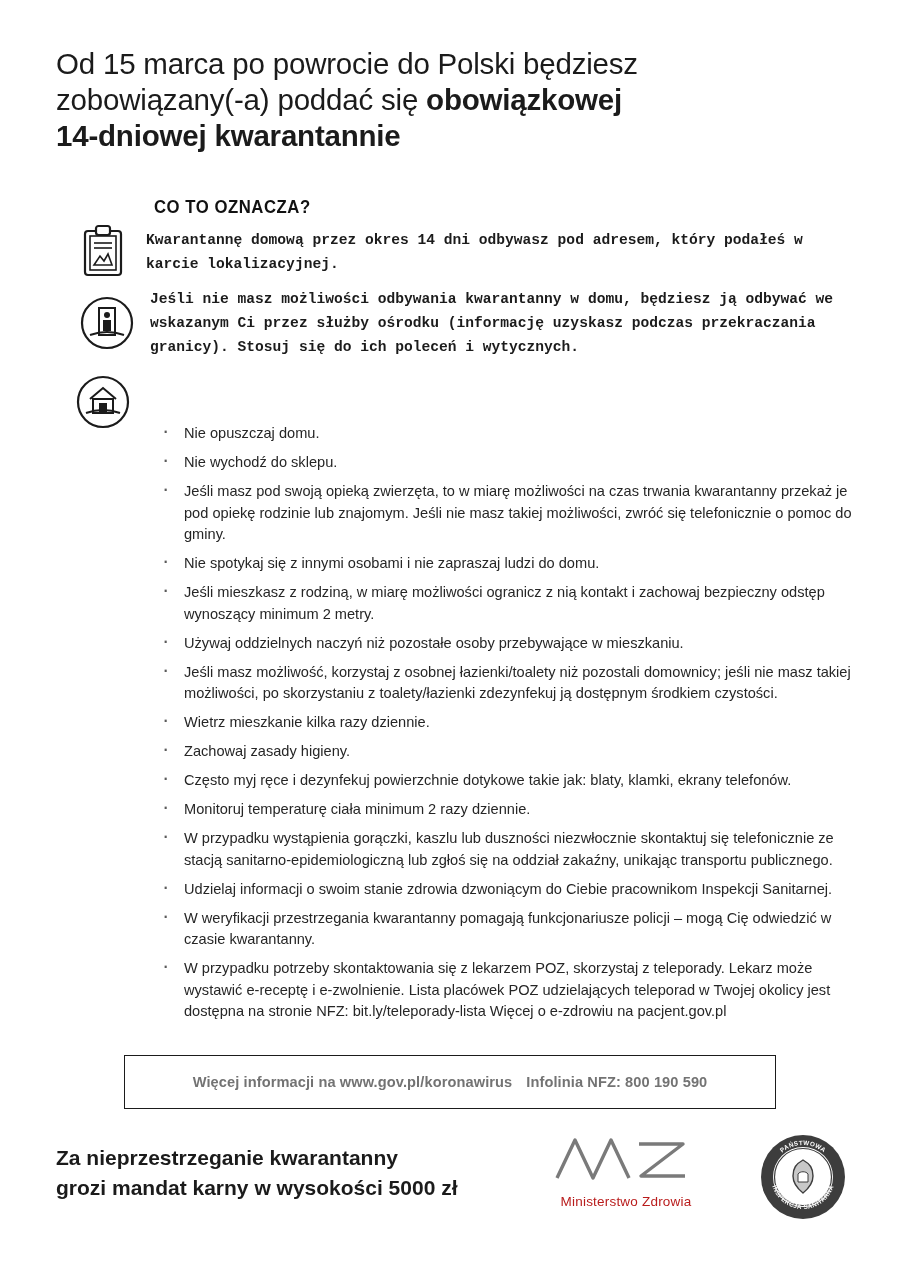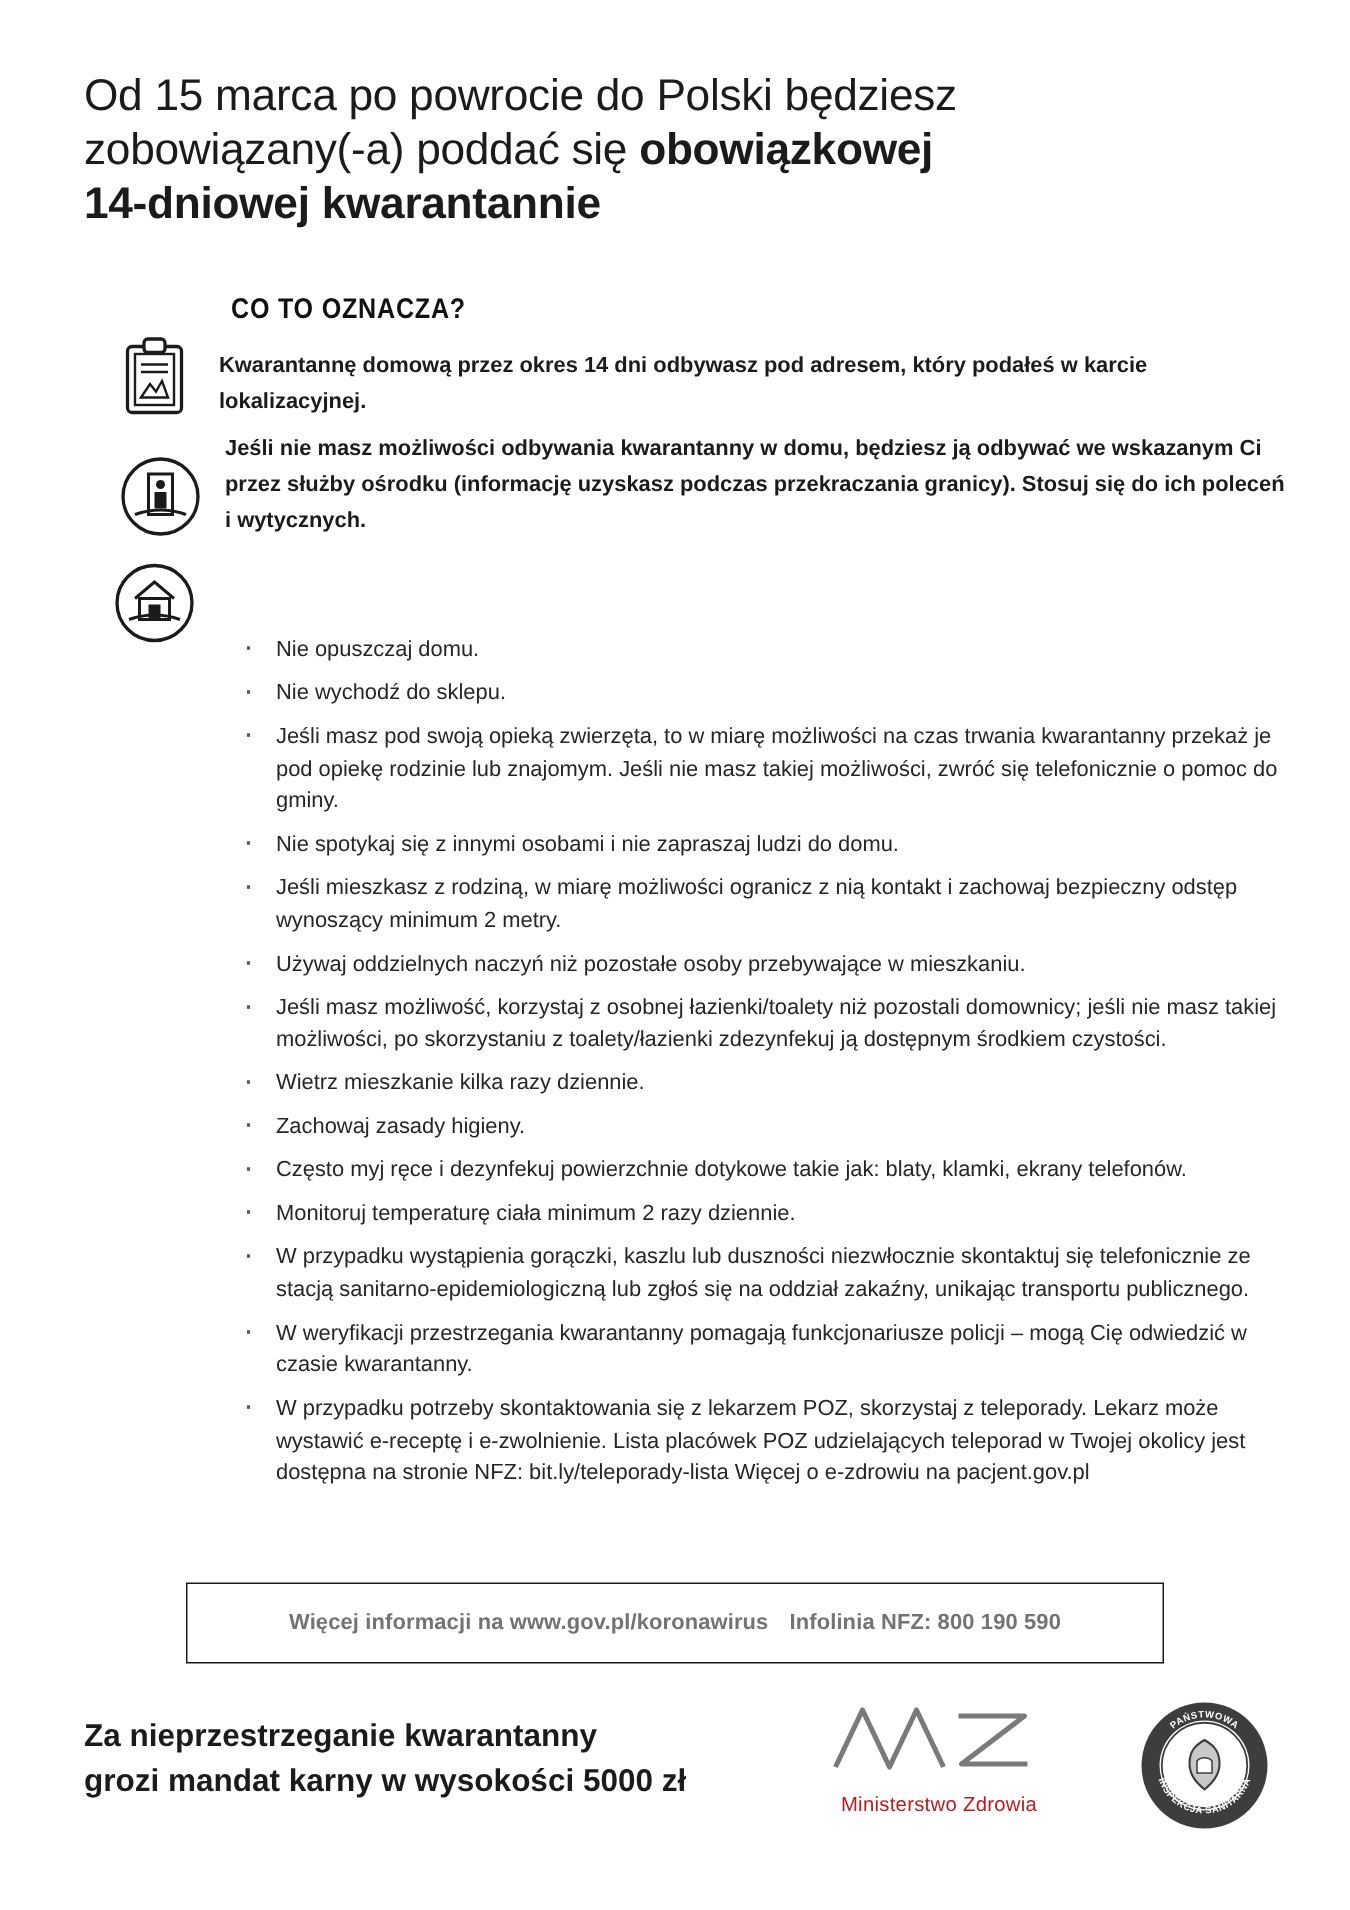--- a/index.html
+++ b/index.html
@@ -49,21 +49,22 @@
     color: #111;
     font-family: "Liberation Sans Narrow", "Liberation Sans", sans-serif;
     transform: scaleX(0.88);
     transform-origin: left center;
   }
 
   
   .block {
     position: absolute;
     display: flex;
-    align-items: flex-end;
+    align-items: center;
+    font-family: Liberation Mono, monospace;
   }
   .block .icon {
     width: 62px;
     min-width: 62px;
     height: 56px;
     margin-right: 12px;
     display: flex;
     align-items: flex-start;
     justify-content: center;
   }
@@ -233,20 +234,21 @@
     <li>Jeśli masz pod swoją opieką zwierzęta, to w miarę możliwości na czas trwania kwarantanny przekaż je pod opiekę rodzinie lub znajomym. Jeśli nie masz takiej możliwości, zwróć się telefonicznie o pomoc do gminy.</li>
     <li>Nie spotykaj się z innymi osobami i nie zapraszaj ludzi do domu.</li>
     <li>Jeśli mieszkasz z rodziną, w miarę możliwości ogranicz z nią kontakt i zachowaj bezpieczny odstęp wynoszący minimum 2 metry.</li>
     <li>Używaj oddzielnych naczyń niż pozostałe osoby przebywające w mieszkaniu.</li>
     <li>Jeśli masz możliwość, korzystaj z osobnej łazienki/toalety niż pozostali domownicy; jeśli nie masz takiej możliwości, po skorzystaniu z toalety/łazienki zdezynfekuj ją dostępnym środkiem czystości.</li>
     <li>Wietrz mieszkanie kilka razy dziennie.</li>
     <li>Zachowaj zasady higieny.</li>
     <li>Często myj ręce i dezynfekuj powierzchnie dotykowe takie jak: blaty, klamki, ekrany telefonów.</li>
     <li>Monitoruj temperaturę ciała minimum 2 razy dziennie.</li>
     <li>W przypadku wystąpienia gorączki, kaszlu lub duszności niezwłocznie skontaktuj się telefonicznie ze stacją sanitarno-epidemiologiczną lub zgłoś się na oddział zakaźny, unikając transportu publicznego.</li>
+    <li>Udzielaj informacji o swoim stanie zdrowia dzwoniącym do Ciebie pracownikom Inspekcji Sanitarnej.</li>
     <li>W weryfikacji przestrzegania kwarantanny pomagają funkcjonariusze policji – mogą Cię odwiedzić w czasie kwarantanny.</li>
     <li>W przypadku potrzeby skontaktowania się z lekarzem POZ, skorzystaj z teleporady. Lekarz może wystawić e-receptę i e-zwolnienie. Lista placówek POZ udzielających teleporad w Twojej okolicy jest dostępna na stronie NFZ: bit.ly/teleporady-lista Więcej o e-zdrowiu na pacjent.gov.pl</li>
   </ul>
 
   <div class="info-box">
     <div class="info-text">
       <span>Więcej informacji na www.gov.pl/koronawirus</span><span class="gap"></span><span>Infolinia NFZ: 800 190 590</span>
     </div>
   </div>
 

